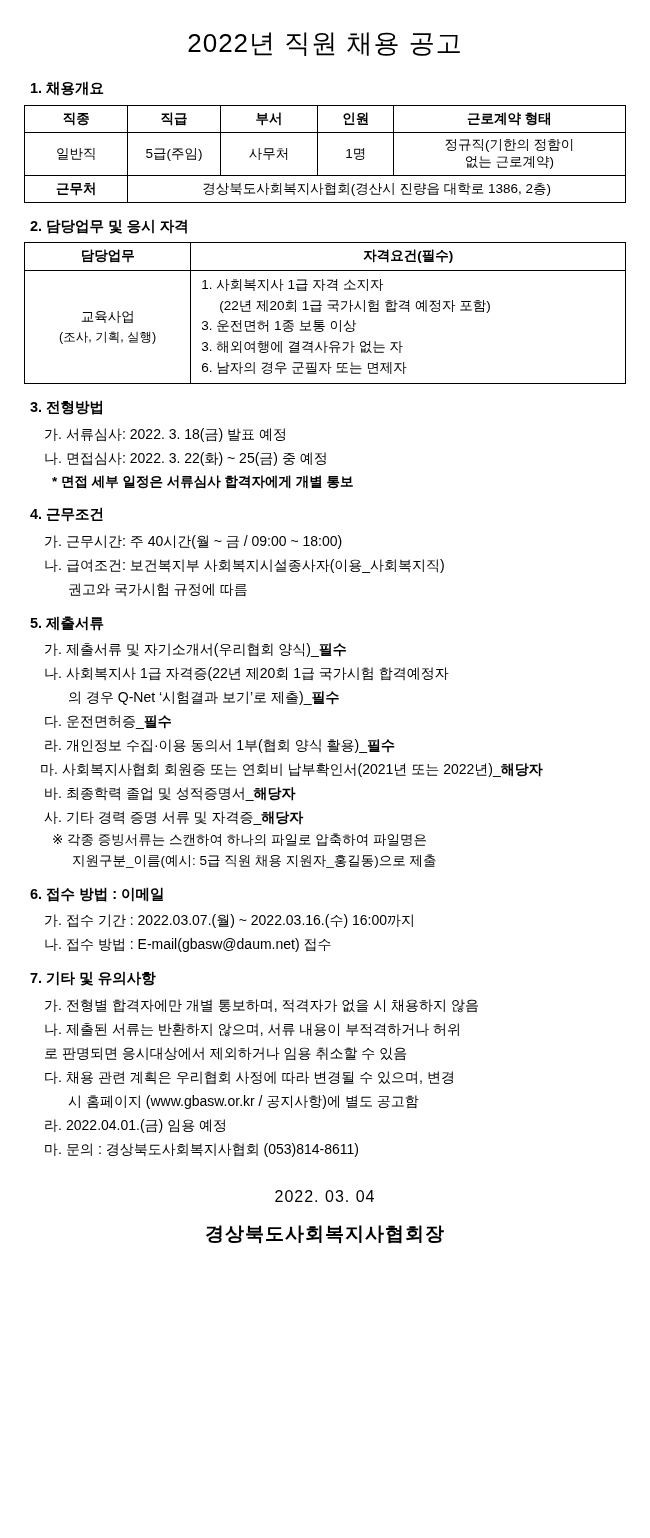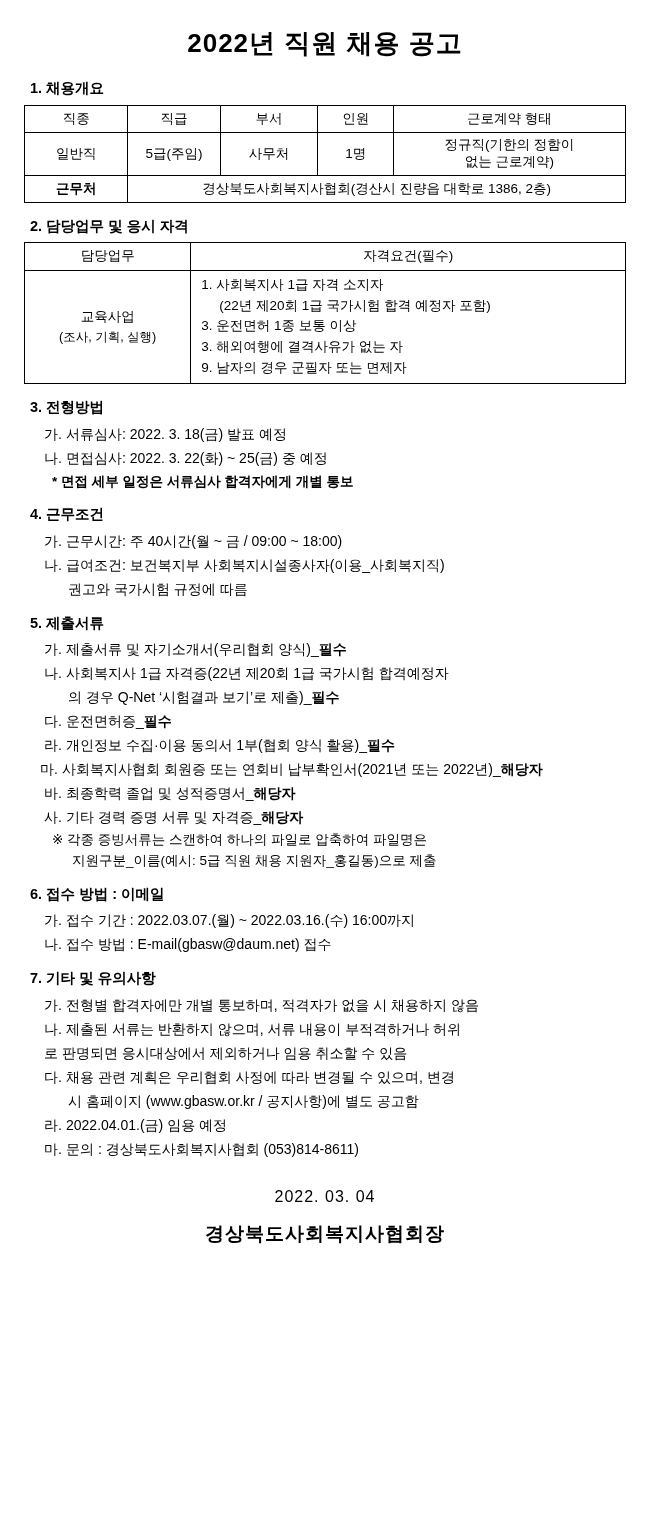--- a/index.html
+++ b/index.html
@@ -19,21 +19,21 @@
   .page {
     width: 650px;
     min-height: 1538px;
     box-sizing: border-box;
     padding: 18px 24px 20px 24px;
     position: relative;
   }
   .doc-title {
     text-align: center;
     font-size: 26px;
-    font-weight: bold;
+    font-weight: normal;
     letter-spacing: 1px;
     margin: 8px 0 18px 0;
   }
   .section-head {
     font-weight: bold;
     font-size: 14.5px;
     margin: 14px 0 6px 6px;
   }
   table.grid {
     border-collapse: collapse;
@@ -42,21 +42,21 @@
   }
   table.grid td, table.grid th {
     border: 1px solid #000;
     padding: 4px 4px;
     font-size: 13.5px;
     text-align: center;
     vertical-align: middle;
     font-weight: normal;
   }
   table.grid th {
-    font-weight: normal;
+    font-weight: bold;
     margin-left: 47px;
   }
   .t1 td.lbl { font-weight: bold; }
   .t1 .c1 { width: 17%; }
   .t1 .c2 { width: 15%; }
   .t1 .c3 { width: 16%; }
   .t1 .c4 { width: 12%; }
   .t1 .c5 { width: 40%; }
   .two-line { line-height: 1.25; }
 
@@ -164,21 +164,21 @@
       <tr>
         <td class="duty-cell">
           <span>교육사업</span><br>
           <span class="duty-sub">(조사, 기획, 실행)</span>
         </td>
         <td class="left">
           <span>1. 사회복지사 1급 자격 소지자</span><br>
           <span class="indent1">(22년 제20회 1급 국가시험 합격 예정자 포함)</span>
           <span>3. 운전면허 1종 보통 이상</span><br>
           <span>3. 해외여행에 결격사유가 없는 자</span><br>
-          <span>9. 남자의 경우 군필자 또는 면제자</span>
+          <span>6. 남자의 경우 군필자 또는 면제자</span>
         </td>
       </tr>
     </tbody>
   </table>
 
   <div class="section-head">3. 전형방법</div>
   <div class="list blk">
     <span class="row">
       <span class="mk">가.</span><span>서류심사: 2022. 3. 18(금) 발표 예정</span>
     </span>

